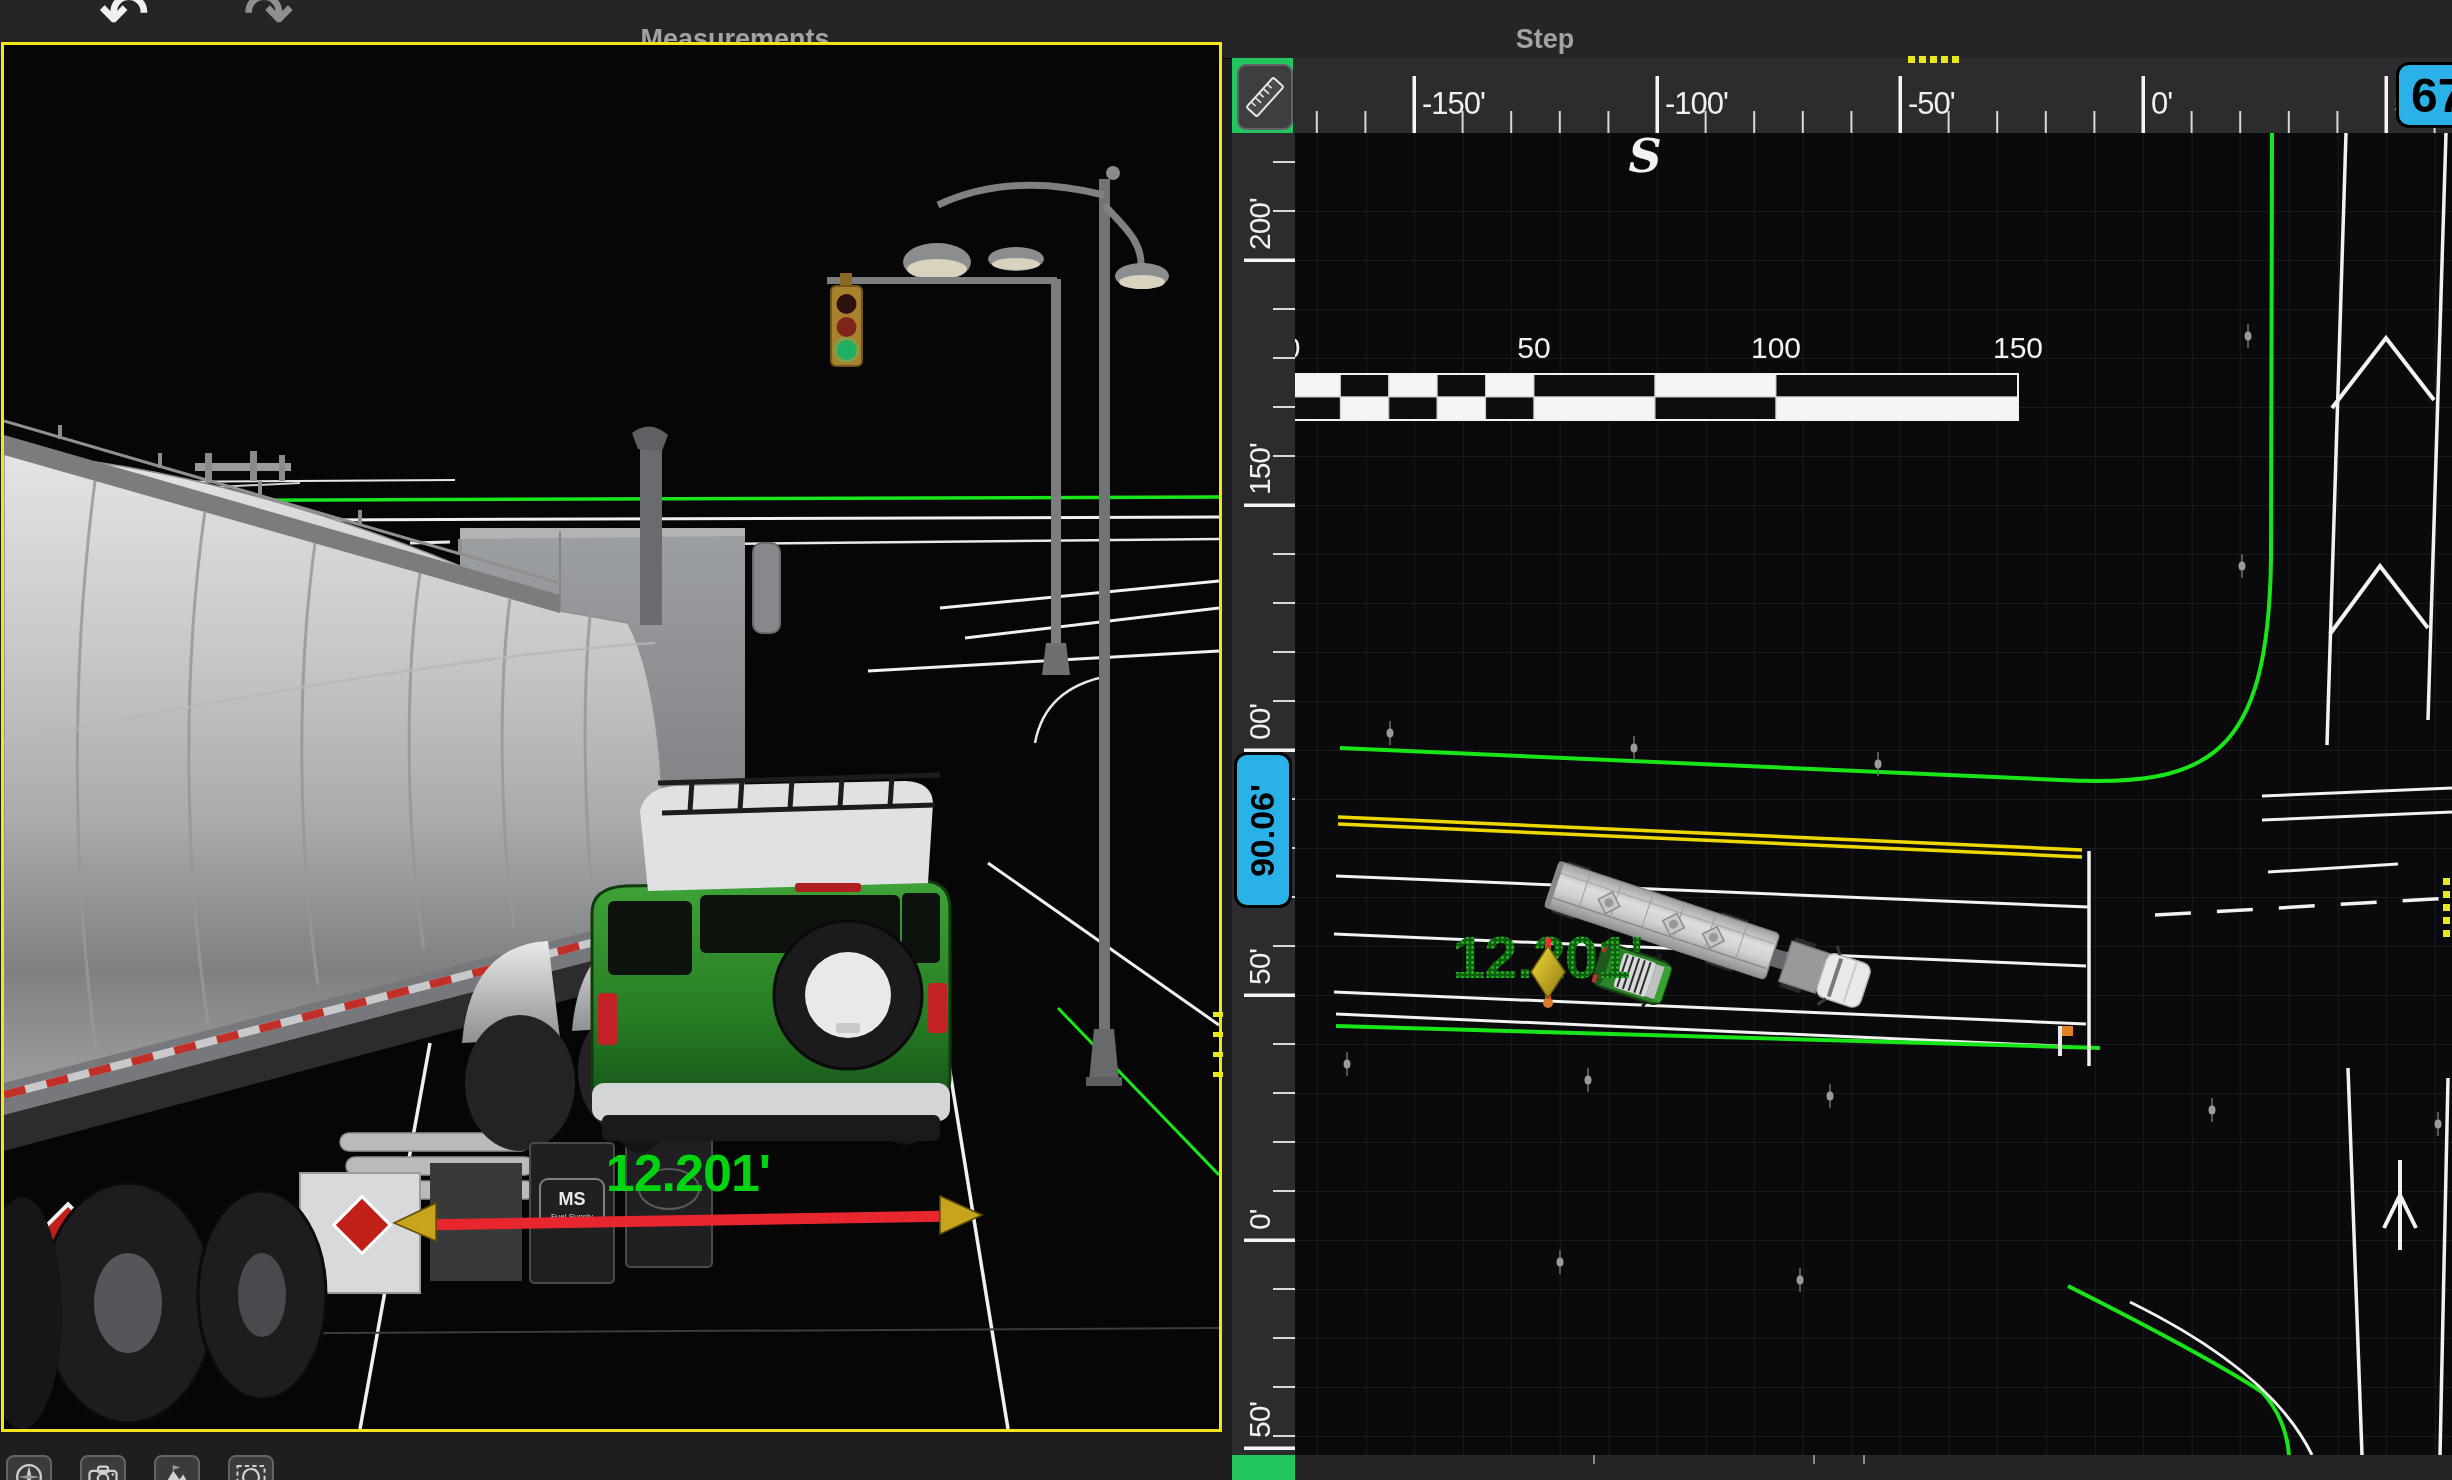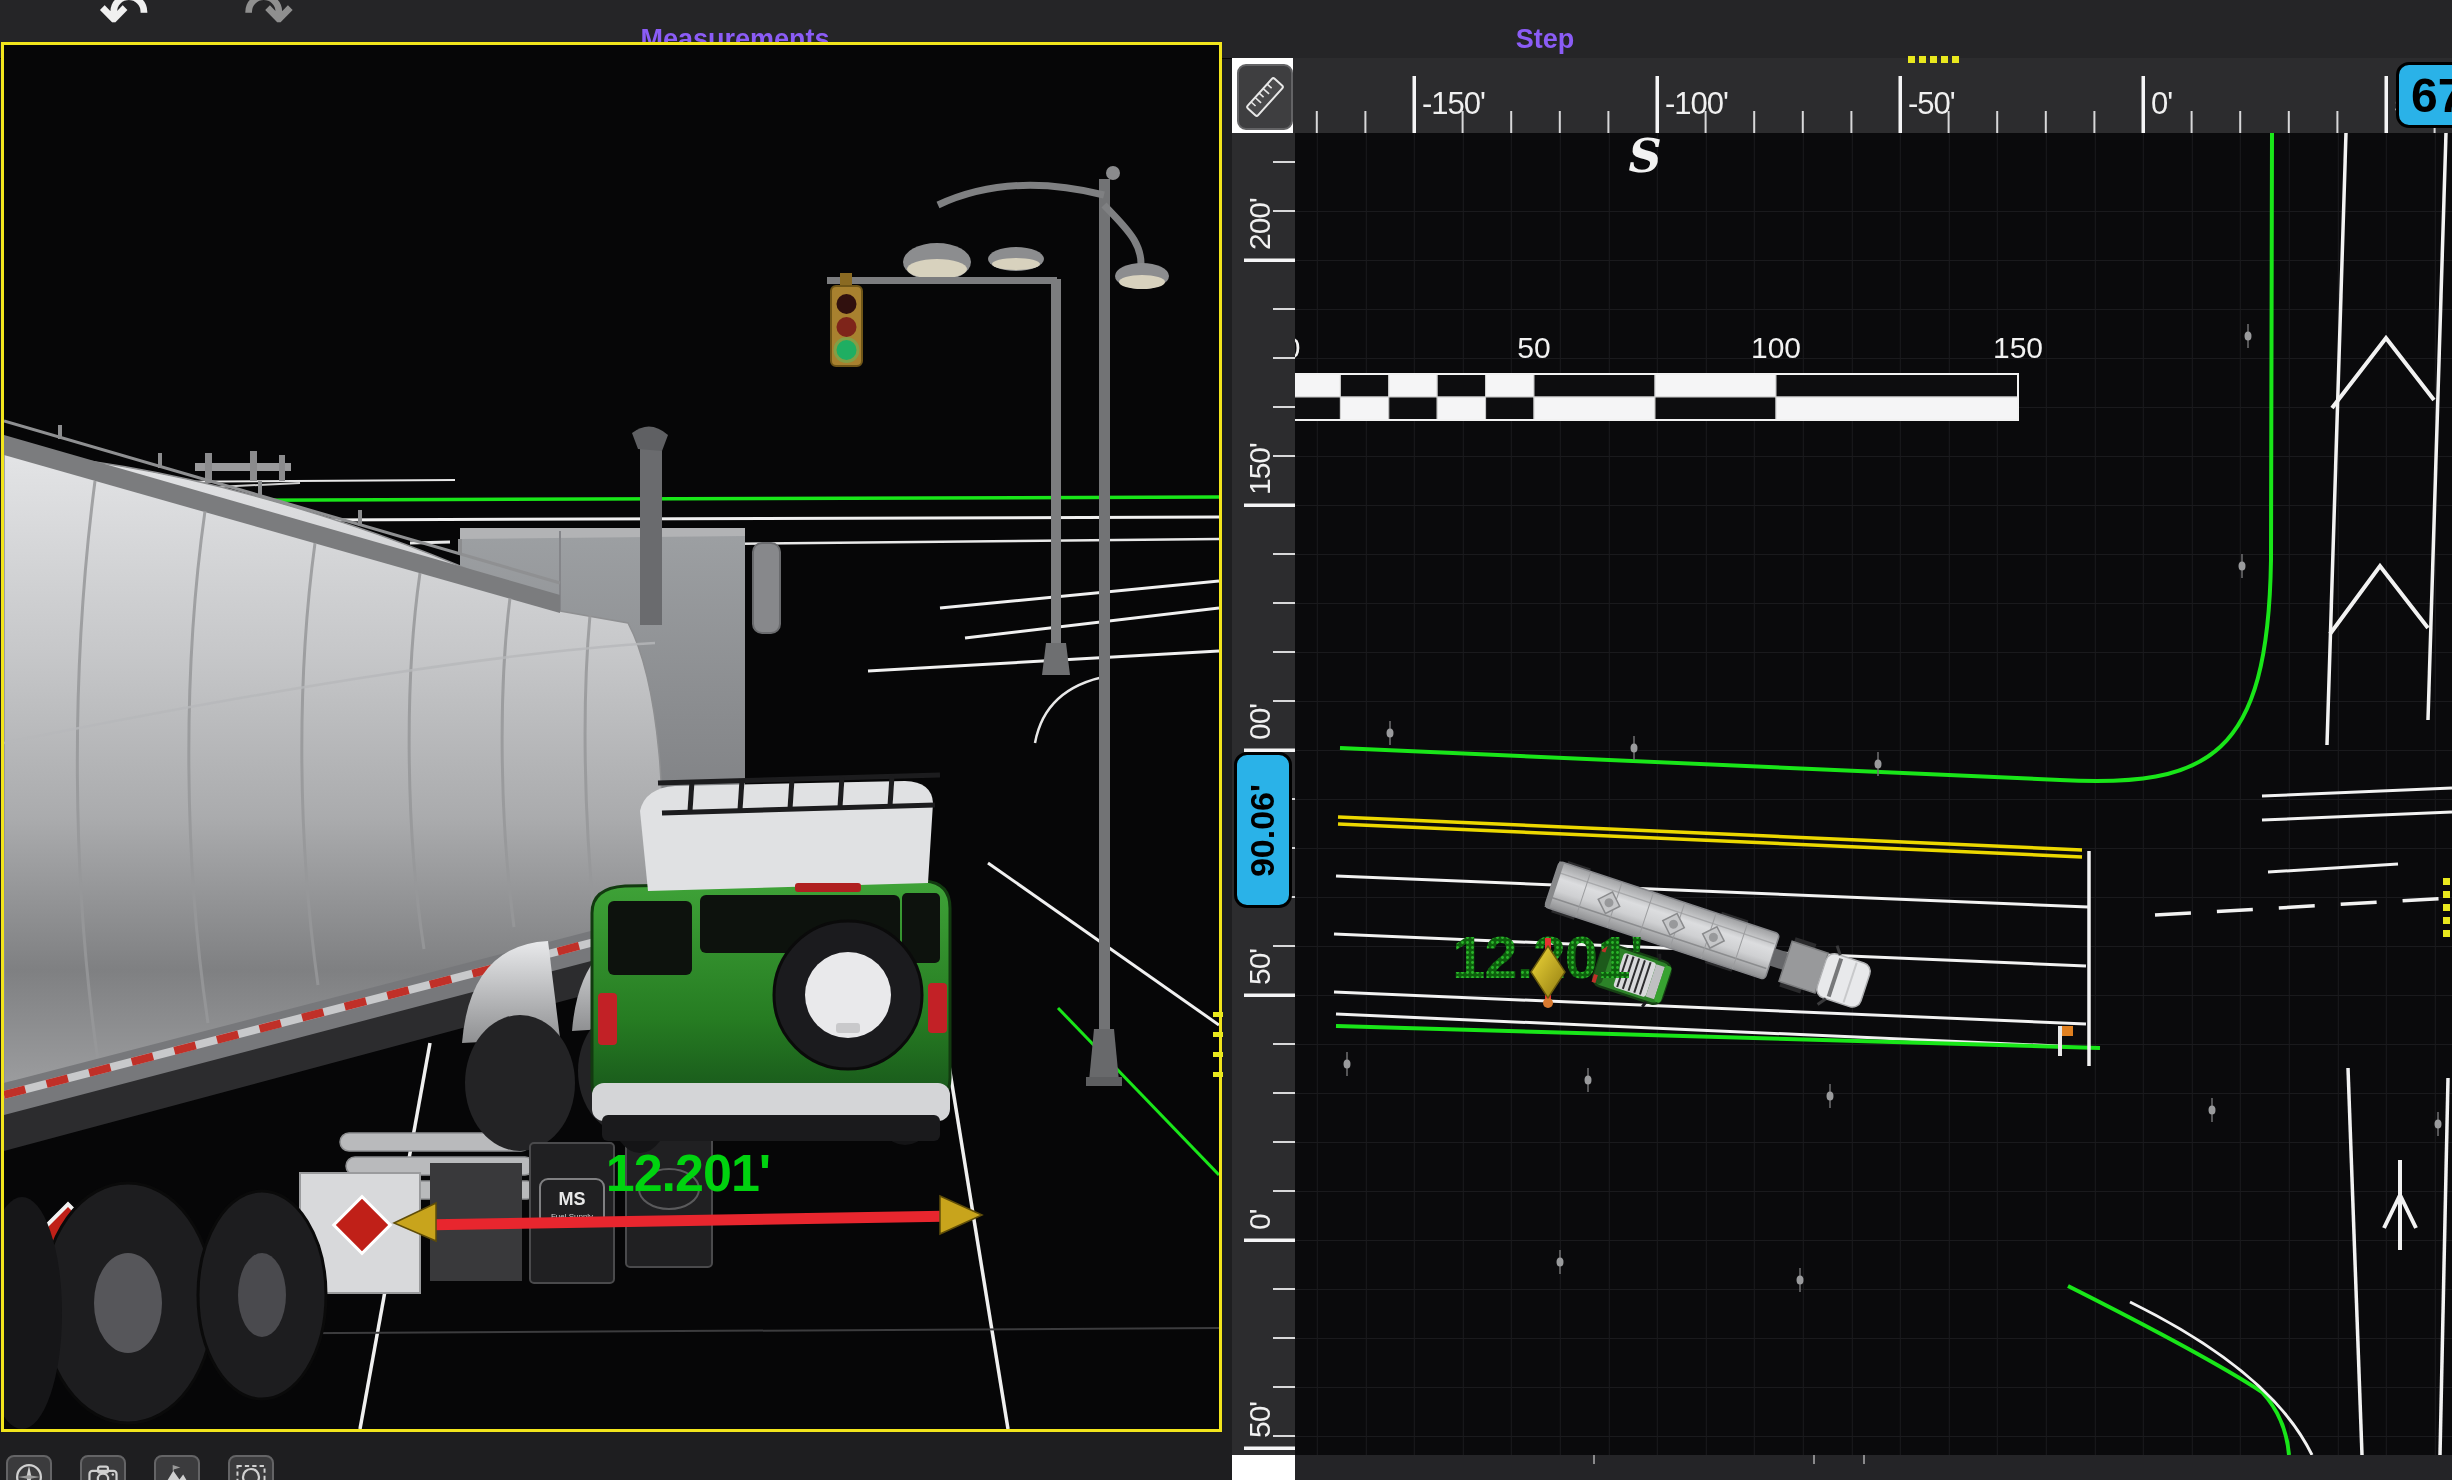--- a/index.html
+++ b/index.html
@@ -3,29 +3,29 @@
 <meta charset="utf-8">
 <style>
   html,body{margin:0;padding:0;background:#1e1e20;width:2452px;height:1480px;overflow:hidden;
     font-family:"Liberation Sans",sans-serif;position:relative}
   .abs{position:absolute}
   
   #header{left:0;top:0;width:2452px;height:58px;background:#252527;border-bottom:1px solid #050505;overflow:hidden}
   .hist-icon{position:absolute;top:-16px;font-size:58px;font-weight:bold;line-height:1}
   #undo{left:100px;color:#f0f0f0}
   #redo{left:244px;color:#8f8f8f}
-  .panel-title{position:absolute;top:24px;width:400px;text-align:center;font-size:27px;font-weight:bold;color:#8b5cf6;letter-spacing:0px}
+  .panel-title{position:absolute;top:24px;width:400px;text-align:center;font-size:27px;font-weight:bold;color:#a3a3a3;letter-spacing:0px}
   
   #left-viewport{left:1px;top:42px;width:1221px;height:1390px;box-sizing:border-box;border:3px solid #f2e51c;background:#060607;overflow:hidden}
   #left-scene{position:absolute;left:0;top:0;width:1215px;height:1384px}
   #left-toolbar{left:2px;top:1455px;height:25px;display:flex;gap:28px;padding-left:4px}
   .tool-btn{width:46px;height:40px;background:#3b3b3d;border:2px solid #646466;border-radius:8px;
     display:flex;align-items:flex-start;justify-content:center;padding-top:5px;box-sizing:border-box}
   
-  #right-panel{left:1232px;top:58px;width:1220px;height:1422px;background:#ffffff;overflow:hidden}
+  #right-panel{left:1232px;top:58px;width:1220px;height:1422px;background:#22c55e;overflow:hidden}
   #corner-btn{left:5px;top:6px;width:56px;height:66px;background:#3e3e40;border:2px solid #636365;border-radius:9px;
     box-sizing:border-box;display:flex;align-items:center;justify-content:center}
   #top-ruler{left:61px;top:0;width:1159px;height:75px;background:#2c2c2e;border-bottom:1px solid #4a4a4c}
   #left-ruler{left:0;top:75px;width:63px;height:1322px;background:#2c2c2e;border-right:1px solid #4a4a4c}
   #plan-viewport{left:63px;top:75px;width:1157px;height:1322px;background:#0a0a0c;overflow:hidden;
     background-image:repeating-linear-gradient(to right,#1a1a1d 0 1px,transparent 1px 48.6px),
                      repeating-linear-gradient(to bottom,#1a1a1d 0 1px,transparent 1px 49px);
     background-position:21.8px 29px}
   #plan-scene{position:absolute;left:0;top:0;width:1157px;height:1322px}
   #bottom-strip{left:63px;top:1397px;width:1157px;height:25px;background:#242427}

